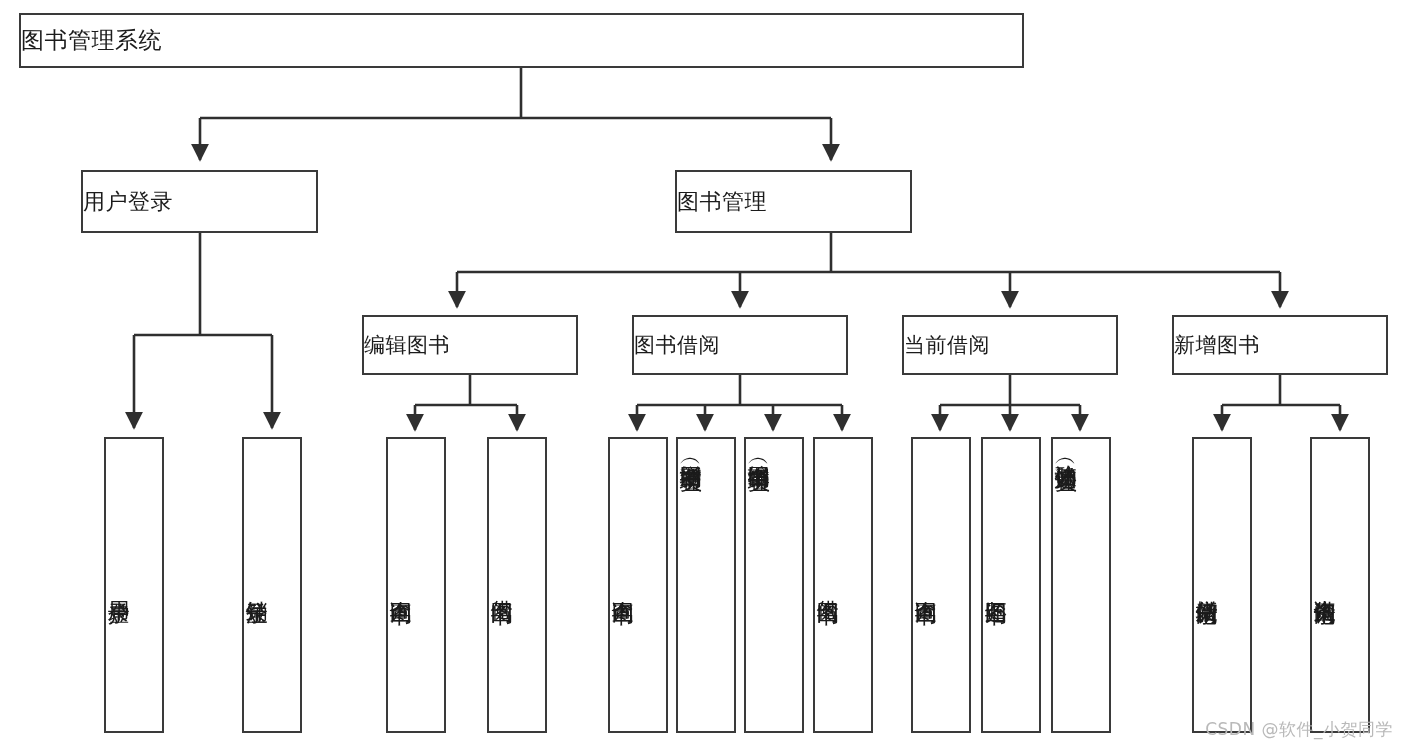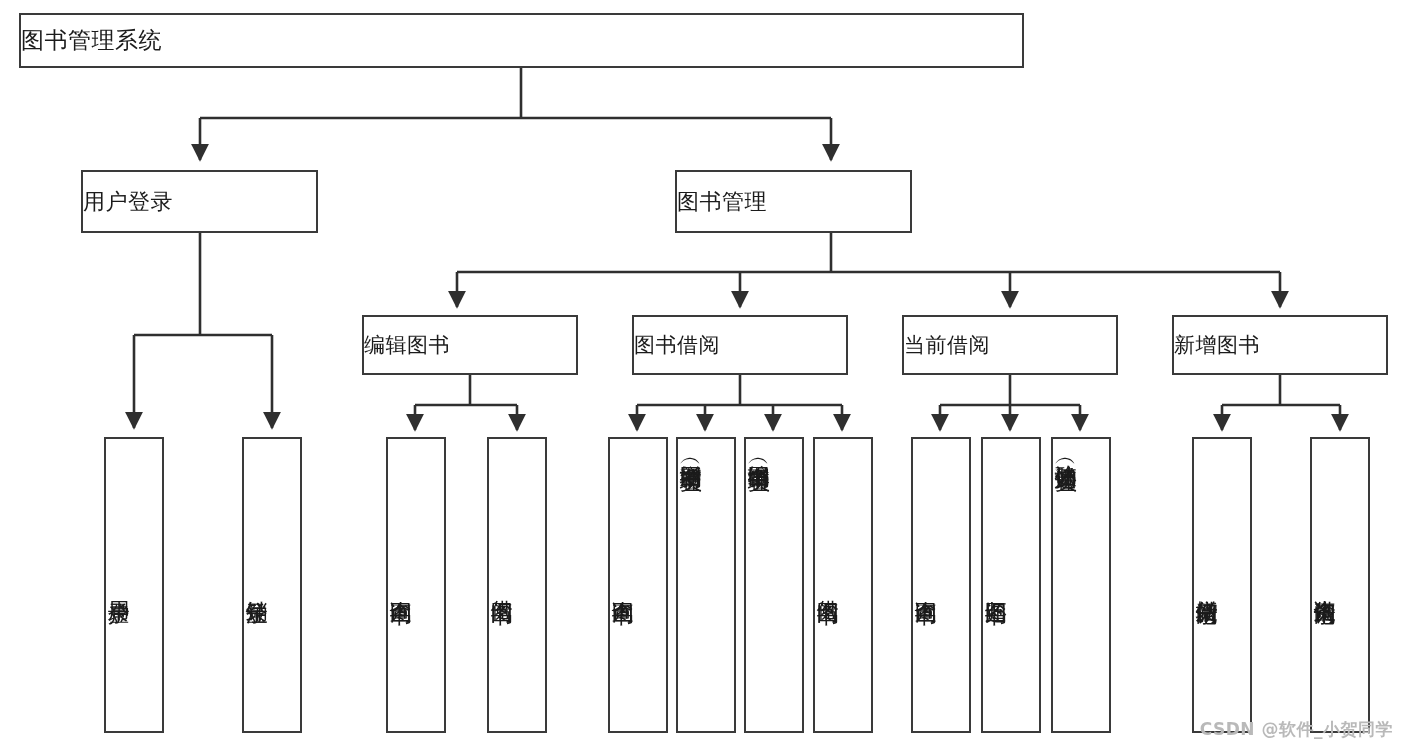--- a/index.html
+++ b/index.html
@@ -63,21 +63,20 @@
     padding-top: 0;
   }
   #watermark {
     position: absolute;
     right: 12px;
     bottom: 6px;
     font-size: 17px;
     color: #b9b9b9;
     white-space: nowrap;
     letter-spacing: 0.5px;
-    font-weight: bold;
   }
 </style>
 </head>
 <body>
 
 <div id="diagram-root">
 
   <svg class="edge-layer" viewBox="0 0 1405 747" xmlns="http://www.w3.org/2000/svg">
     <defs>
       <marker id="arrow" viewBox="0 0 10 10" refX="9" refY="5" markerWidth="7" markerHeight="7" orient="auto-start-reverse">

